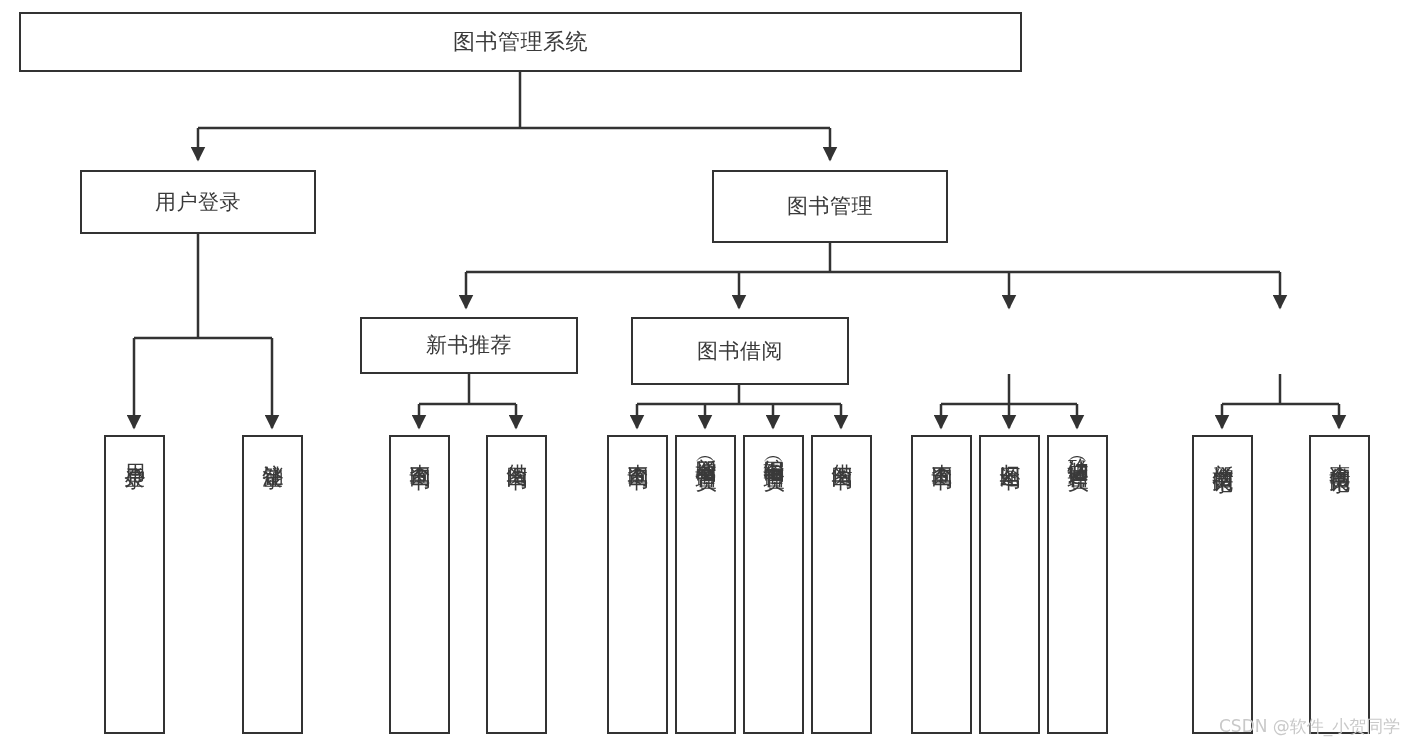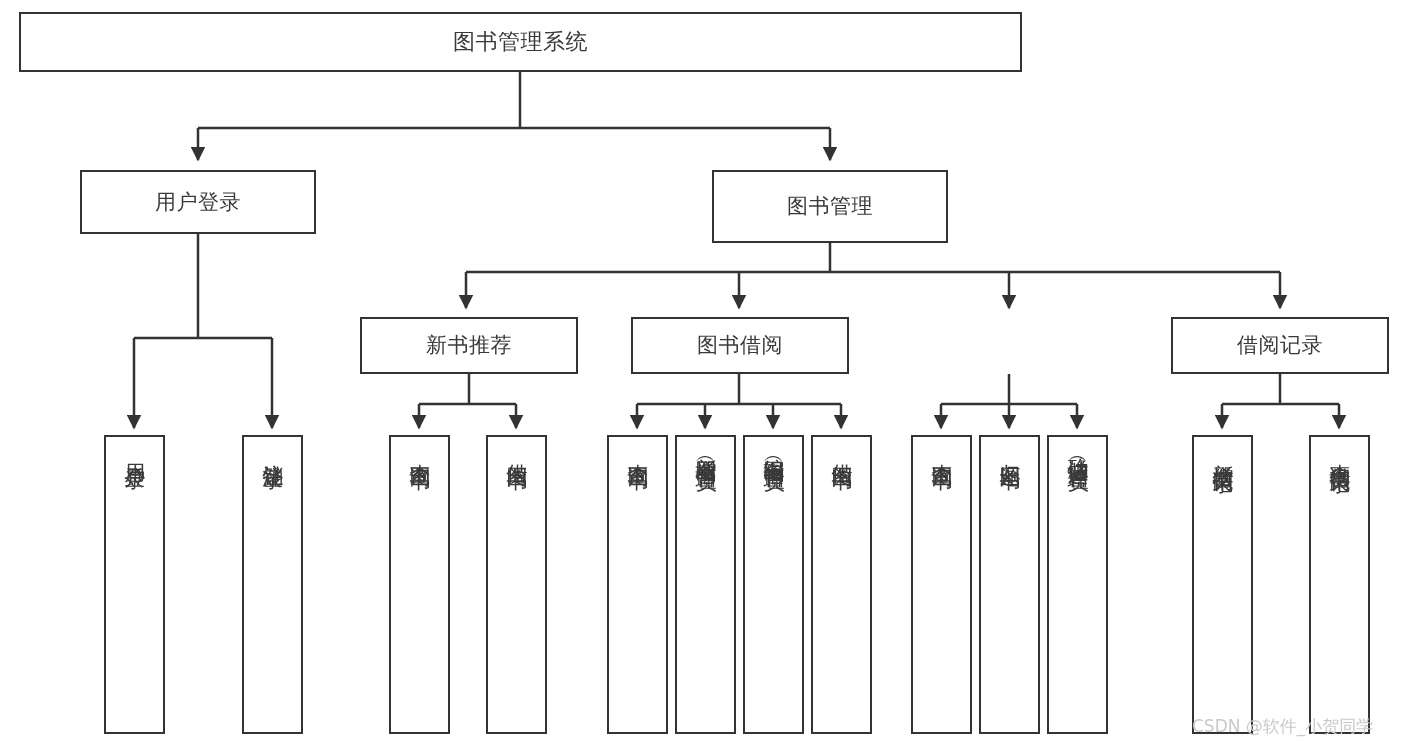--- a/index.html
+++ b/index.html
@@ -68,20 +68,21 @@
   .node.vert.tall .label {
     margin-top: 0;
   }
   #watermark {
     position: absolute;
     color: #c9c9c9;
     font-size: 17px;
     white-space: nowrap;
     pointer-events: none;
     font-family: "DejaVu Sans", "Liberation Sans", sans-serif;
+    padding-left: 27px;
   }
 </style>
 </head>
 <body>
 
 <div id="canvas">
 
   <svg id="edges" viewBox="0 0 1405 747" width="1405" height="747" xmlns="http://www.w3.org/2000/svg">
     <defs>
       <marker id="arrow" viewBox="0 0 10 10" refX="9" refY="5" markerWidth="6" markerHeight="6" orient="auto-start-reverse">
@@ -140,25 +141,22 @@
   <div class="node horiz" style="left:80px; top:170px; width:236px; height:64px;">
     <span class="label">用户登录</span>
   </div>
   <div class="node horiz" style="left:712px; top:170px; width:236px; height:73px;">
     <span class="label">图书管理</span>
   </div>
 
   <div class="node horiz" style="left:360px; top:317px; width:218px; height:57px;align-items:center;">
     <span class="label">新书推荐</span>
   </div>
-  <div class="node horiz" style="left:631px; top:317px; width:218px; height:57px;">
+  <div class="node horiz" style="left:631px; top:317px; width:218px; height:68px;">
     <span class="label">图书借阅</span>
-  </div>
-  <div class="node horiz" style="left:1171px; top:317px; width:218px; height:57px;">
-    <span class="label">借阅记录</span>
   </div>
 
   <div class="node vert" style="left:104px; top:435px; width:61px; height:299px;">
     <span class="label">用户登录</span>
   </div>
   <div class="node vert" style="left:242px; top:435px; width:61px; height:299px;">
     <span class="label">注销登录</span>
   </div>
 
   <div class="node vert" style="left:389px; top:435px; width:61px; height:299px;">

